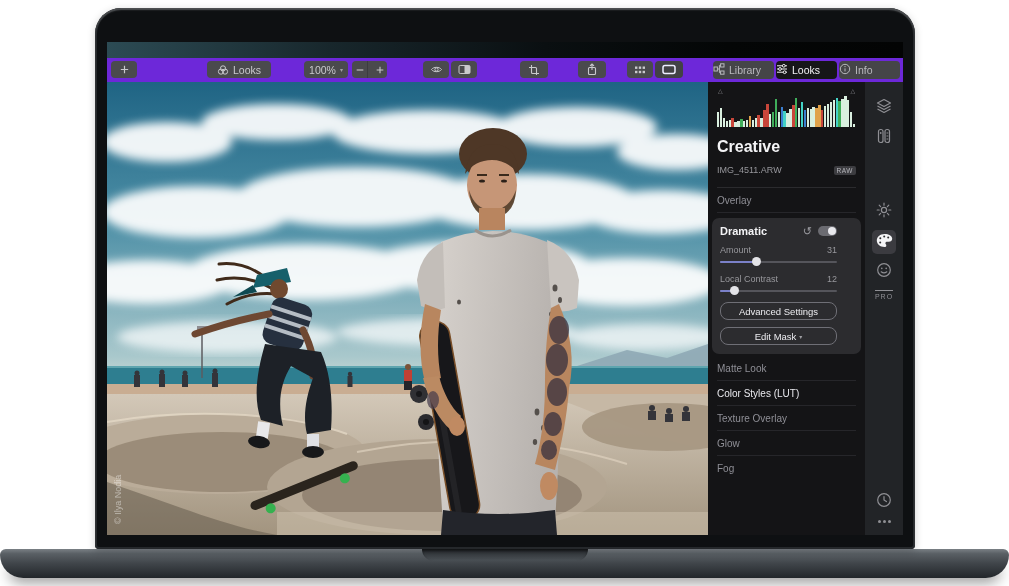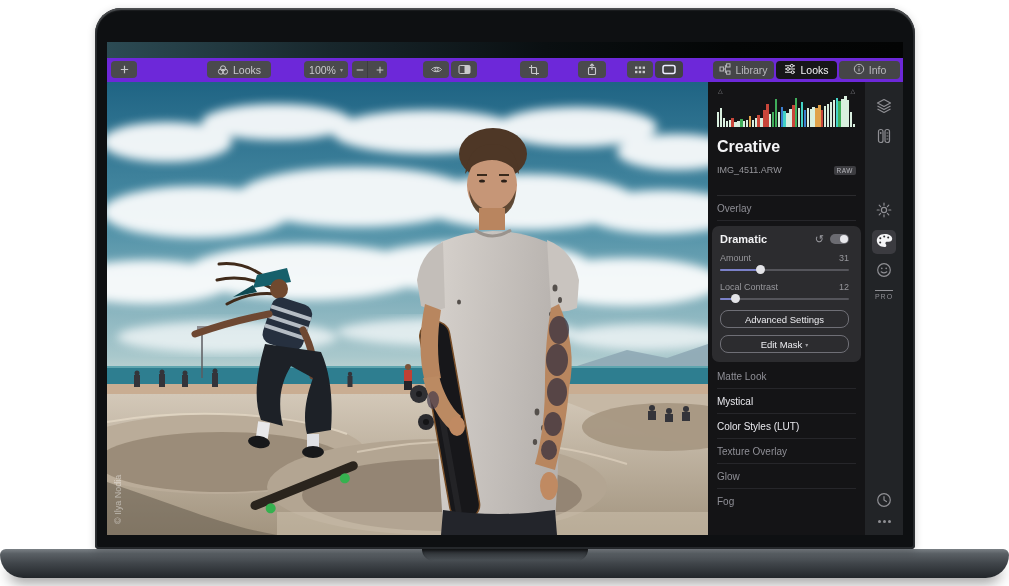--- a/index.html
+++ b/index.html
@@ -31,45 +31,45 @@
         display:flex;align-items:center;justify-content:center;gap:4px;
         color:#c9c9cc;font-size:10.5px;box-sizing:border-box;}
   .tbtn svg{display:block;}
   .glyph{font-family:"DejaVu Sans",sans-serif;}
   .chev{font-size:6px;color:#a0a0a4;font-family:"DejaVu Sans",sans-serif;}
   .split{display:flex;}
   .split .half{width:17px;height:17px;display:flex;align-items:center;justify-content:center;}
   .split .half:first-child{border-right:1px solid #3c3c3f;}
   .tabs{position:absolute;left:606px;top:3px;display:flex;gap:2px;}
   .tab{width:61px;height:18px;background:#454548;border-radius:4px;display:flex;align-items:center;
-       justify-content:center;gap:4px;color:#b9b9bd;font-size:10.5px;}
+       gap:4px;color:#b9b9bd;font-size:10.5px;}
   .tab.active{background:#161618;color:#f2f2f4;}
 
   
   .photo{position:relative;width:601px;height:453px;background:#2f6f8f;overflow:hidden;}
   .photo svg{display:block;}
 
   
   .panel{width:157px;height:453px;background:#141416;box-sizing:border-box;padding:5px 9px 0 9px;
          color:#cfcfd4;overflow:hidden;}
   .hist-wrap{position:relative;height:40px;margin-top:2px;}
   .hist-tri{position:absolute;top:-2px;font-size:6px;color:#8d8d92;font-family:"DejaVu Sans",sans-serif;}
   .hist-tri.l{left:1px;} .hist-tri.r{right:1px;}
   #histogram{position:absolute;left:0;right:0;bottom:2px;top:7px;display:flex;align-items:flex-end;}
   #histogram .hbar{flex:1 1 auto;margin-right:0.5px;}
   .panel-title{font-size:16px;font-weight:bold;color:#f4f4f6;margin:9px 0 0 0;}
   .filerow{display:flex;align-items:center;justify-content:space-between;margin-top:9px;
-           padding-bottom:20px;border-bottom:1px solid #2b2b2e;}
+           padding-bottom:12px;border-bottom:1px solid #2b2b2e;}
   .fname{font-size:9px;color:#97979c;}
   .badge{font-size:6.5px;color:#b6b6bb;background:#3c3c40;border-radius:2px;padding:1px 3px;letter-spacing:.5px;}
   .frow{font-size:10px;color:#8f8f96;padding:7px 0 6px 0;border-bottom:1px solid #26262a;}
   .frow.bright{color:#e9e9ee;}
   .frow:last-child{border-bottom:none;}
 
-  .card{background:#2c2c2f;border-radius:7px;margin:5px -5px 2px -5px;padding:7px 12px 9px 8px;}
+  .card{background:#2c2c2f;border-radius:7px;margin:5px -5px 2px -5px;padding:7px 24px 9px 8px;}
   .card-head{display:flex;align-items:center;}
   .card-title{font-size:11px;font-weight:bold;color:#f3f3f5;flex:1;}
   .reset{font-size:11px;color:#9a9aa0;margin-right:6px;line-height:1;}
   .toggle{width:19px;height:10px;border-radius:5px;background:#6b6b71;position:relative;}
   .toggle .knob{position:absolute;right:1px;top:1px;width:8px;height:8px;border-radius:50%;background:#e8e8ec;}
   .srow{margin-top:8px;}
   .slabels{display:flex;justify-content:space-between;font-size:9px;color:#97979c;}
   .strack{position:relative;height:9px;margin-top:2px;}
   .strack .line{position:absolute;left:0;right:0;top:4px;height:2px;background:#55555b;border-radius:1px;}
   .strack .sfill{position:absolute;left:0;top:4px;height:2px;background:#7b81c9;border-radius:1px;}
@@ -512,21 +512,20 @@
             <div class="cbtn">
               <span>Advanced Settings</span>
             </div>
             <div class="cbtn">
               <span>Edit Mask</span>
               <span class="chev">▾</span>
             </div>
           </div>
 
           <div class="frow">Matte Look</div>
-          <div class="frow bright">Mystical</div>
           <div class="frow bright">Color Styles (LUT)</div>
           <div class="frow">Texture Overlay</div>
           <div class="frow">Glow</div>
           <div class="frow">Fog</div>
         </div>
 
         <div class="strip">
           <div class="sicon">
             <span>
               <svg width="16" height="16" viewBox="0 0 16 16" fill="none" stroke="currentColor" stroke-width="1.2" stroke-linejoin="round">

